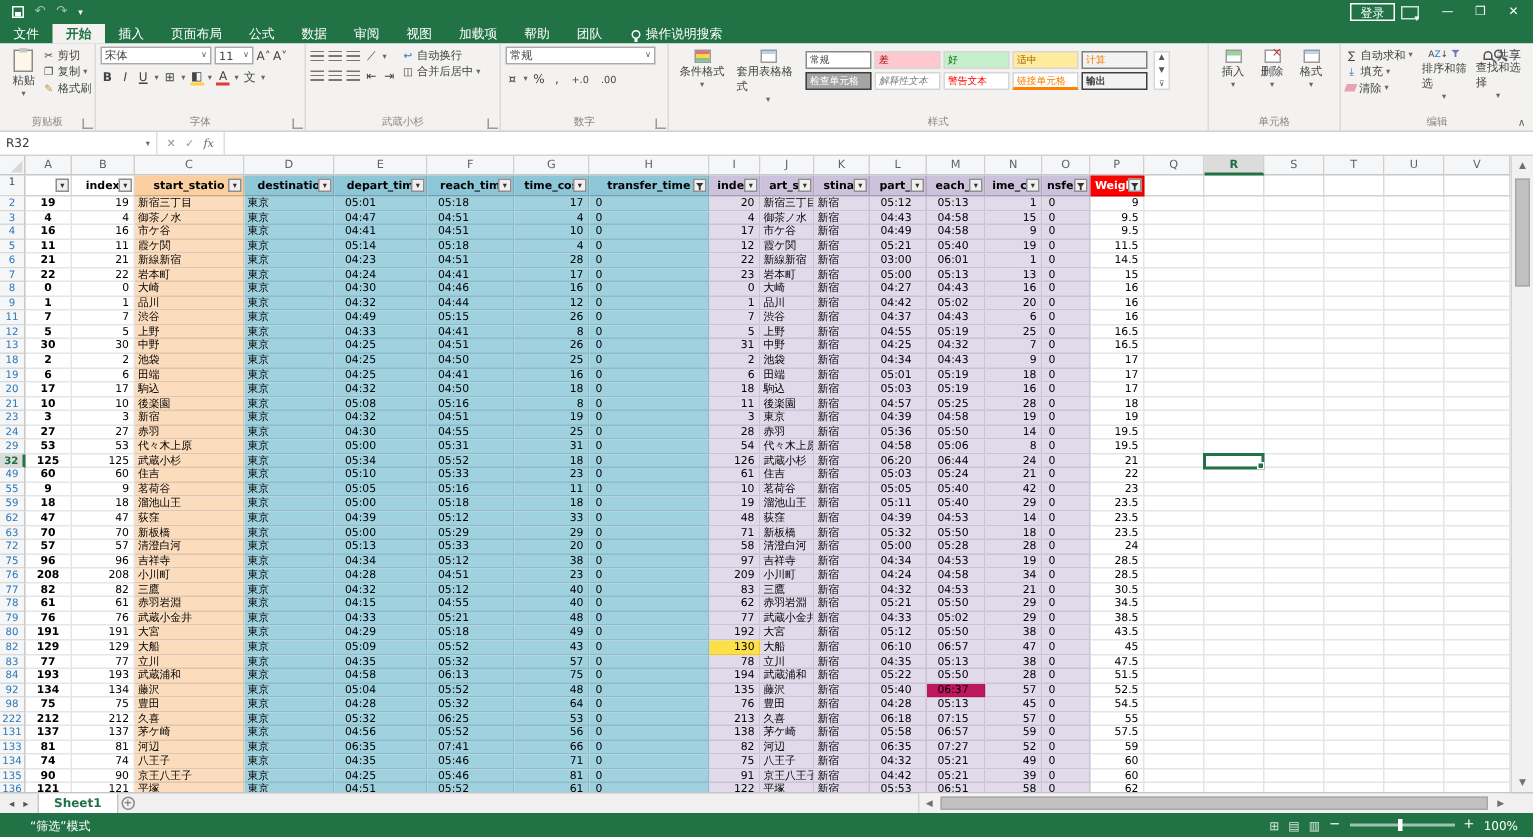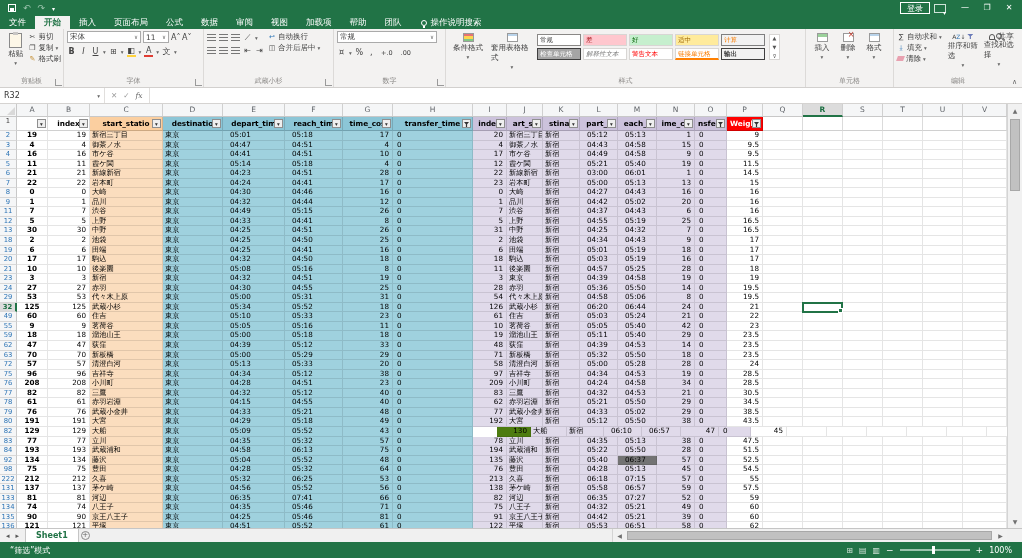--- a/index.html
+++ b/index.html
@@ -137,21 +137,21 @@
   .addsheet span { width:9px; height:9px; border:1px solid #8a8a8a; border-radius:50%; font-size:7px;
     line-height:7px; text-align:center; color:#666; }
   #hscroll { position:absolute; left:612px; top:529px; width:395px; height:13px; background:#f1f1f1;
     border-left:1px solid #d4d4d4; }
   .harrow { position:absolute; top:0; width:13px; height:13px; text-align:center; line-height:13px;
     font-size:6px; color:#707070; }
   #hthumb { position:absolute; left:14px; top:2px; width:365px; height:9px; background:#c1c1c1; border:1px solid #a8a8a8; }
 
   
   #statusbar { position:absolute; left:0; top:542px; width:1022px; height:16px; background:#217346;
-    color:#fff; display:flex; align-items:center; font-size:8px; }
+    color:#fff; display:flex; align-items:center; font-size:8px;padding-left:10px; }
   #statusbar .mode { padding:0 10px; }
   .sb-right { margin-left:auto; display:flex; align-items:center; gap:6px; padding-right:10px; }
   .viewic { font-size:8px; color:#d4e5db; }
   .zoomtrack { width:70px; height:2px; background:#9cc4ae; position:relative; }
   .zoomknob { position:absolute; left:32px; top:-3px; width:3px; height:8px; background:#fff; }
   .zpm { font-size:9px; color:#fff; }
 </style>
 </head>
 <body>
 
@@ -1248,21 +1248,21 @@
       <div class="drow">
         <div class="rownum">82</div>
         <div class="dc ca" style="width: 31px; flex: 0 0 31px;">129</div>
         <div class="dc ra" style="width: 42px; flex: 0 0 42px;">129</div>
         <div class="dc la" style="width: 73px; flex: 0 0 73px; background: rgb(251, 221, 190);">大船</div>
         <div class="dc la" style="width: 60px; flex: 0 0 60px; background: rgb(159, 209, 222);">東京</div>
         <div class="dc lt" style="width: 62px; flex: 0 0 62px; background: rgb(159, 209, 222);">05:09</div>
         <div class="dc lt" style="width: 58px; flex: 0 0 58px; background: rgb(159, 209, 222);">05:52</div>
         <div class="dc ra" style="width: 50px; flex: 0 0 50px; background: rgb(159, 209, 222);">43</div>
         <div class="dc lo" style="width: 80px; flex: 0 0 80px; background: rgb(159, 209, 222);">0</div>
-        <div class="dc ra" style="width: 34px; flex: 0 0 34px; background: #4d7c0f; margin-left: 24px;">130</div>
+        <div class="dc ra" style="width: 34px; flex: 0 0 34px; background: #fde047;">130</div>
         <div class="dc la" style="width: 36px; flex: 0 0 36px; background: rgb(224, 218, 234);">大船</div>
         <div class="dc la" style="width: 37px; flex: 0 0 37px; background: rgb(224, 218, 234);">新宿</div>
         <div class="dc lt" style="width: 38px; flex: 0 0 38px; background: rgb(224, 218, 234);">06:10</div>
         <div class="dc lt" style="width: 39px; flex: 0 0 39px; background: rgb(224, 218, 234);">06:57</div>
         <div class="dc ra" style="width: 38px; flex: 0 0 38px; background: rgb(224, 218, 234);">47</div>
         <div class="dc lo" style="width: 32px; flex: 0 0 32px; background: rgb(224, 218, 234);">0</div>
         <div class="dc ra" style="width: 36px; flex: 0 0 36px;">45</div>
         <div class="dc " style="width: 40px; flex: 0 0 40px;"></div>
         <div class="dc " style="width: 40px; flex: 0 0 40px;"></div>
         <div class="dc " style="width: 40px; flex: 0 0 40px;"></div>
@@ -1327,21 +1327,21 @@
         <div class="dc la" style="width: 73px; flex: 0 0 73px; background: rgb(251, 221, 190);">藤沢</div>
         <div class="dc la" style="width: 60px; flex: 0 0 60px; background: rgb(159, 209, 222);">東京</div>
         <div class="dc lt" style="width: 62px; flex: 0 0 62px; background: rgb(159, 209, 222);">05:04</div>
         <div class="dc lt" style="width: 58px; flex: 0 0 58px; background: rgb(159, 209, 222);">05:52</div>
         <div class="dc ra" style="width: 50px; flex: 0 0 50px; background: rgb(159, 209, 222);">48</div>
         <div class="dc lo" style="width: 80px; flex: 0 0 80px; background: rgb(159, 209, 222);">0</div>
         <div class="dc ra" style="width: 34px; flex: 0 0 34px; background: rgb(224, 218, 234);">135</div>
         <div class="dc la" style="width: 36px; flex: 0 0 36px; background: rgb(224, 218, 234);">藤沢</div>
         <div class="dc la" style="width: 37px; flex: 0 0 37px; background: rgb(224, 218, 234);">新宿</div>
         <div class="dc lt" style="width: 38px; flex: 0 0 38px; background: rgb(224, 218, 234);">05:40</div>
-        <div class="dc lt" style="width: 39px; flex: 0 0 39px; background: #737373;">06:37</div>
+        <div class="dc lt" style="width: 39px; flex: 0 0 39px; background: #be185d;">06:37</div>
         <div class="dc ra" style="width: 38px; flex: 0 0 38px; background: rgb(224, 218, 234);">57</div>
         <div class="dc lo" style="width: 32px; flex: 0 0 32px; background: rgb(224, 218, 234);">0</div>
         <div class="dc ra" style="width: 36px; flex: 0 0 36px;">52.5</div>
         <div class="dc " style="width: 40px; flex: 0 0 40px;"></div>
         <div class="dc " style="width: 40px; flex: 0 0 40px;"></div>
         <div class="dc " style="width: 40px; flex: 0 0 40px;"></div>
         <div class="dc " style="width: 40px; flex: 0 0 40px;"></div>
         <div class="dc " style="width: 40px; flex: 0 0 40px;"></div>
         <div class="dc " style="width: 44px; flex: 0 0 44px;"></div>
       </div>

